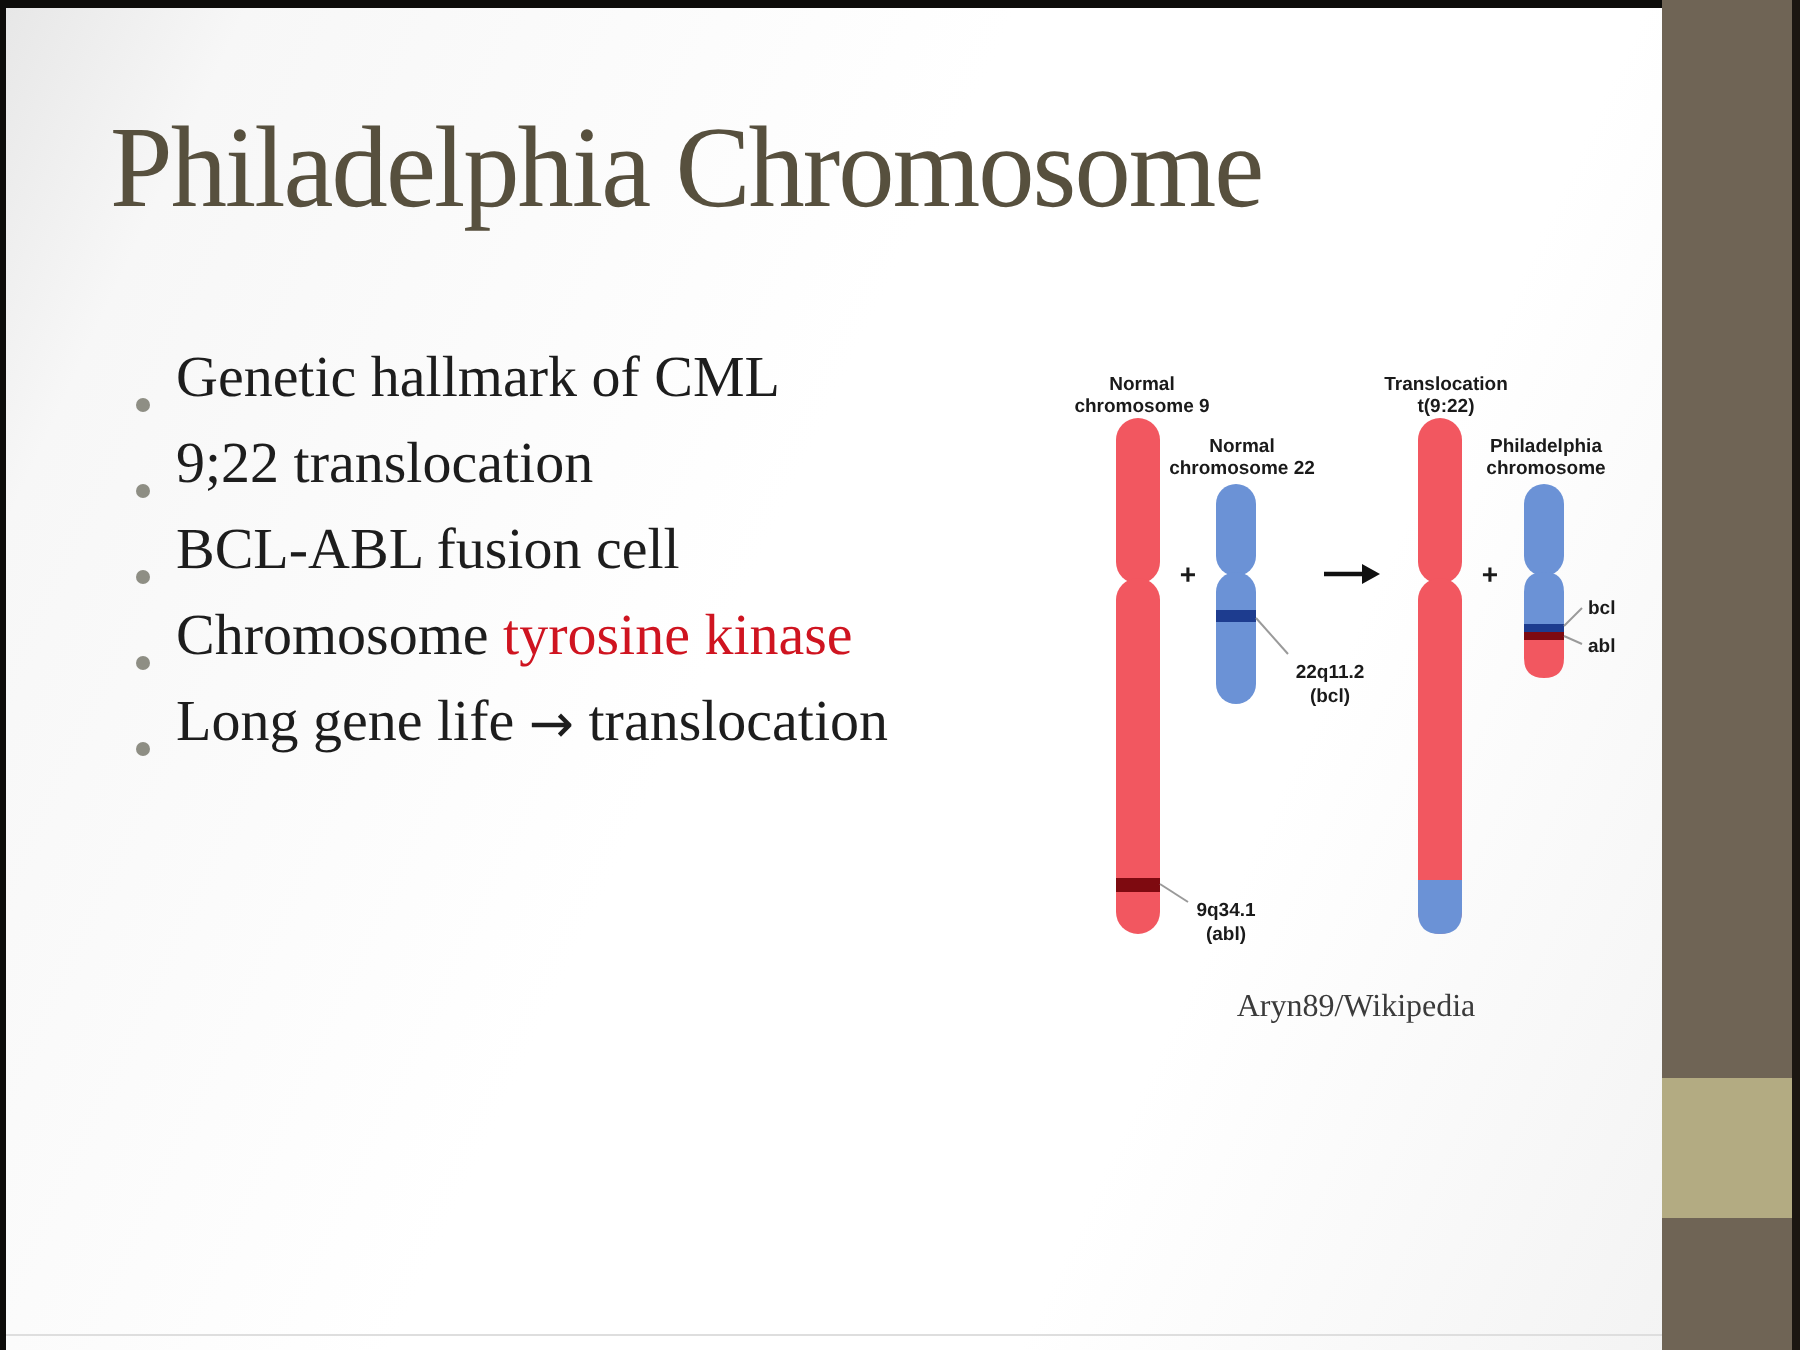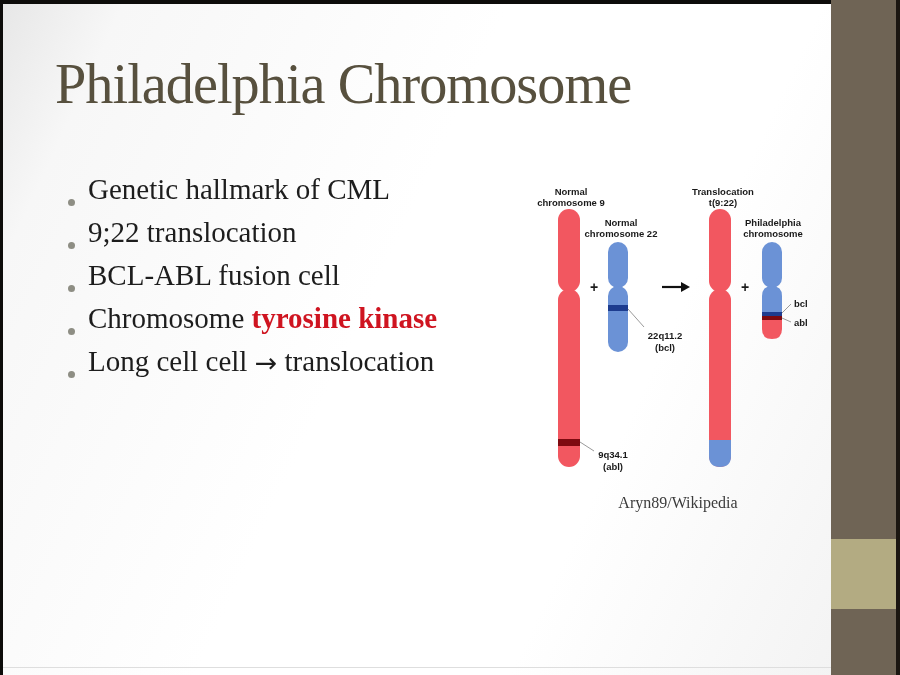--- a/index.html
+++ b/index.html
@@ -27,21 +27,21 @@
     list-style:none;
   }
   .bullet-list li{
     display:flex;align-items:flex-end;height:43px;
     font-size:29px;color:#1d1d1d;white-space:pre;
   }
   .dot{
     width:7px;height:7px;border-radius:50%;
     background:#8e8e84;margin-right:13px;flex:0 0 auto;
   }
-  .hl{color:#cf1420;font-weight:bold;}
+  .hl{color:#cf1420;font-weight:normal;}
   .arrow-glyph{font-family:"DejaVu Sans", sans-serif;font-size:27px;}
   .diagram{position:absolute;left:532px;top:166px;}
   .diagram text{
     font-family:"Liberation Sans","DejaVu Sans",sans-serif;
     font-size:9.5px;font-weight:600;fill:#1a1a1a;
   }
   .diagram text.plus{font-size:14px;font-weight:bold;}
   .diagram text.credit{
     font-family:"Liberation Serif", serif;
     font-size:16px;font-weight:normal;fill:#3b3b3b;
@@ -81,21 +81,21 @@
     <li>
       <span class="dot"></span>
       <span>BCL-ABL fusion cell</span>
     </li>
     <li>
       <span class="dot"></span>
       <span>Chromosome </span><span class="hl">tyrosine kinase</span>
     </li>
     <li>
       <span class="dot"></span>
-      <span>Long cell cell </span><span class="arrow-glyph">→</span><span> translocation</span>
+      <span>Long gene life </span><span class="arrow-glyph">→</span><span> translocation</span>
     </li>
   </ul>
 
   <svg class="diagram" width="300" height="350" viewBox="0 0 300 350">
 
     <text x="36" y="25" text-anchor="middle">Normal</text>
     <text x="36" y="36" text-anchor="middle">chromosome 9</text>
     <rect x="23" y="39" width="22" height="83" rx="11" stroke-width="1" fill="#f25760"></rect>
     <rect x="23" y="119" width="22" height="178" rx="11" stroke-width="1" fill="#f25760"></rect>
     <rect x="23" y="269" width="22" height="7" fill="#7e0a10"></rect>

